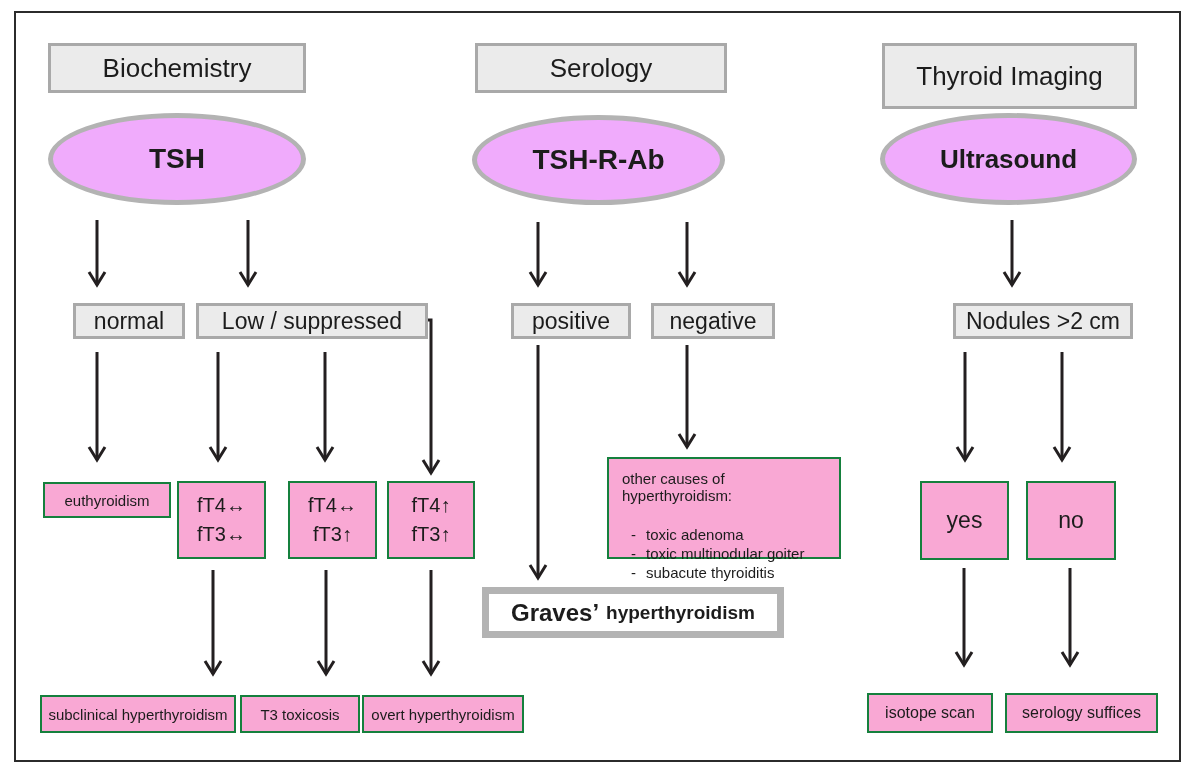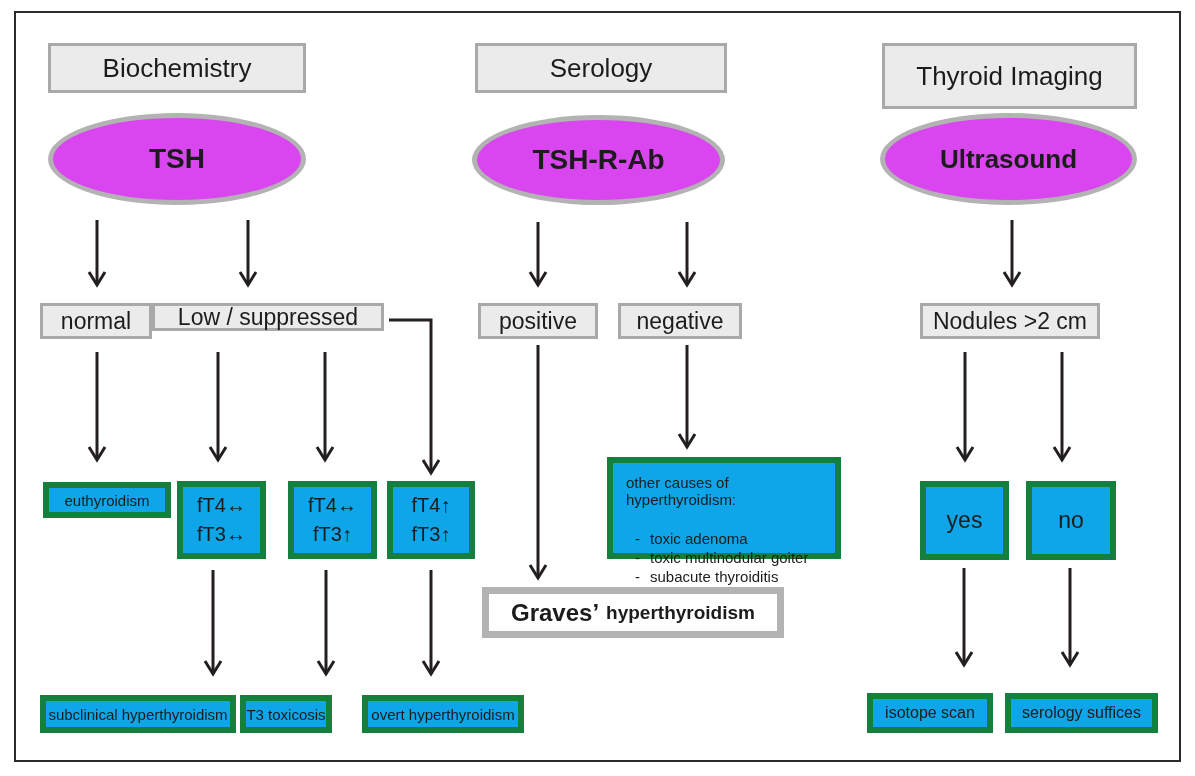--- a/index.html
+++ b/index.html
@@ -4,23 +4,23 @@
 <style>
   html,body{margin:0;padding:0;background:#ffffff;width:1195px;height:776px;
     font-family:"Liberation Sans","DejaVu Sans",sans-serif;color:#1c1c1c;}
   #stage{position:relative;width:1195px;height:776px;overflow:hidden;background:#fff;border-radius:31px;}
   #frame{position:absolute;left:14px;top:11px;width:1167px;height:751px;
     border:2px solid #2b2b2b;background:#fff;box-sizing:border-box;}
   .node{position:absolute;box-sizing:border-box;display:flex;align-items:center;
     justify-content:center;text-align:center;background:#fff;}
   .g{background:#ebebeb;border:3px solid #a9a9a9;}
   .hdr{font-size:26px;}
-  .dec{font-size:23px;}
-  .ell{border:5px solid #b3b3b3;border-radius:50%;background:#d946ef;font-weight:bold;}
-  .w{border:6px solid #15803d;background:#0ea5e9;}
+  .dec{font-size:23px;margin-left:33px;}
+  .ell{border:5px solid #b3b3b3;border-radius:50%;background:#f0abfc;font-weight:bold;}
+  .w{border:2px solid #15803d;background:#f9a8d4;}
   .small{font-size:15px;}
   .mid{font-size:16px;}
   .ft4{font-size:20px;line-height:29px;flex-direction:column;}
   .yn{font-size:23px;}
   .graves{border:7px solid #b3b3b3;background:#fff;}
   .graves .big{font-size:24px;font-weight:bold;}
   .graves .rest{font-size:19px;font-weight:bold;margin-left:7px;}
   .causes{align-items:flex-start;justify-content:flex-start;text-align:left;
     font-size:15px;padding:11px 10px 8px 13px;flex-direction:column;}
   .causes .row{display:flex;margin-top:2px;}
@@ -60,36 +60,36 @@
     <line x1="1012" y1="220" x2="1012" y2="285" marker-end="url(#ah)"></line>
     <line x1="965" y1="352" x2="965" y2="460" marker-end="url(#ah)"></line>
     <line x1="1062" y1="352" x2="1062" y2="460" marker-end="url(#ah)"></line>
     <line x1="964" y1="568" x2="964" y2="665" marker-end="url(#ah)"></line>
     <line x1="1070" y1="568" x2="1070" y2="665" marker-end="url(#ah)"></line>
   </svg>
 
   <div class="node g hdr" style="left:48px;top:43px;width:258px;height:50px;">Biochemistry</div>
   <div class="node ell" style="left:48px;top:113px;width:258px;height:92px;font-size:28px;">TSH</div>
   <div class="node g dec" style="left:40px;top:303px;width:112px;height:36px;">normal</div>
-  <div class="node g dec" style="left:152px;top:303px;width:232px;height:28px;">Low / suppressed</div>
+  <div class="node g dec" style="left:163px;top:303px;width:232px;height:36px;">Low / suppressed</div>
   <div class="node w small" style="left:43px;top:482px;width:128px;height:36px;">euthyroidism</div>
   <div class="node w ft4" style="left:177px;top:481px;width:89px;height:78px;">
     <span>fT4↔</span>
     <span>fT3↔</span>
   </div>
   <div class="node w ft4" style="left:288px;top:481px;width:89px;height:78px;">
     <span>fT4↔</span>
     <span>fT3↑</span>
   </div>
   <div class="node w ft4" style="left:387px;top:481px;width:88px;height:78px;">
     <span>fT4↑</span>
     <span>fT3↑</span>
   </div>
   <div class="node w small" style="left:40px;top:695px;width:196px;height:38px;">subclinical hyperthyroidism</div>
-  <div class="node w small" style="left:240px;top:695px;width:92px;height:38px;">T3 toxicosis</div>
+  <div class="node w small" style="left:240px;top:695px;width:120px;height:38px;">T3 toxicosis</div>
   <div class="node w small" style="left:362px;top:695px;width:162px;height:38px;">overt hyperthyroidism</div>
 
   <div class="node g hdr" style="left:475px;top:43px;width:252px;height:50px;">Serology</div>
   <div class="node ell" style="left:472px;top:115px;width:253px;height:90px;font-size:28px;">TSH-R-Ab</div>
   <div class="node g dec" style="left:478px;top:303px;width:120px;height:36px;">positive</div>
   <div class="node g dec" style="left:618px;top:303px;width:124px;height:36px;">negative</div>
   <div class="node w causes" style="left:607px;top:457px;width:234px;height:102px;">
     <div class="ttl">other causes of hyperthyroidism:</div>
     <div class="row">
       <span class="dash">-</span>

